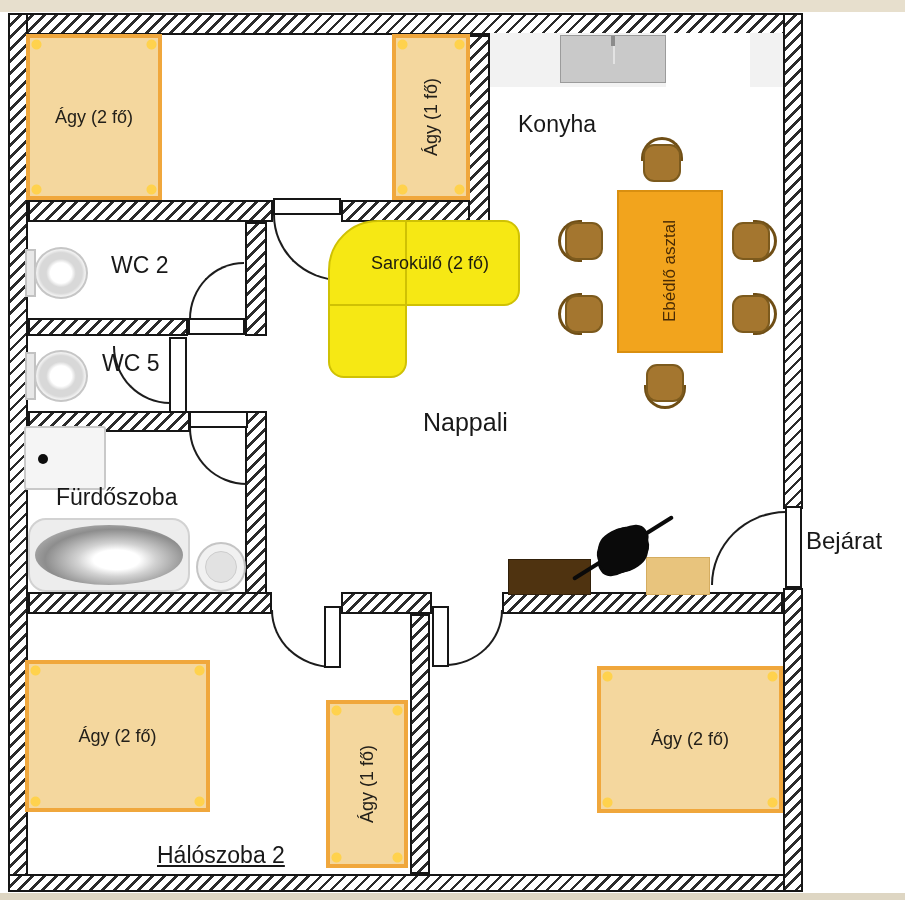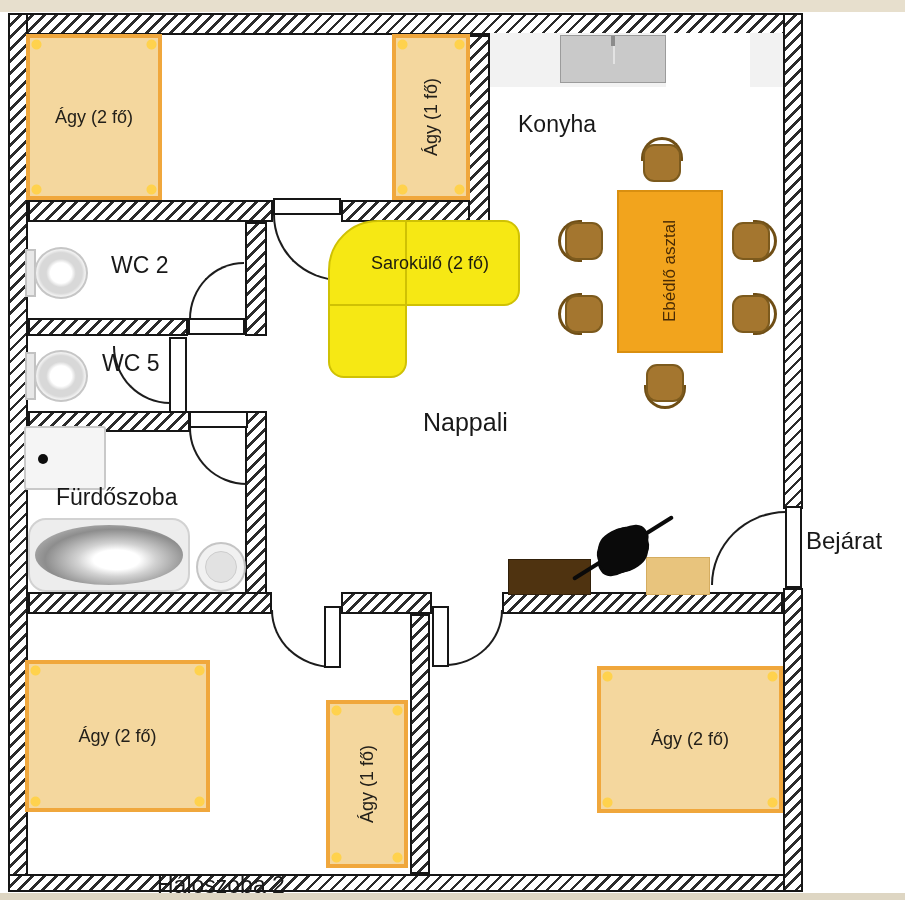--- a/index.html
+++ b/index.html
@@ -233,15 +233,15 @@
     <div class="stick"></div>
     <div class="blob"></div>
   </div>
 
   <div class="room-label" style="left:518px;top:111px;">Konyha</div>
   <div class="room-label" style="left:111px;top:252px;">WC 2</div>
   <div class="room-label" style="left:102px;top:350px;">WC 5</div>
   <div class="room-label" style="left:56px;top:484px;text-align:right;">Fürdőszoba</div>
   <div class="room-label" style="left:423px;top:408px;font-size:25px;">Nappali</div>
   <div class="room-label" style="left:806px;top:527px;font-size:24px;">Bejárat</div>
-  <div class="room-label" style="left:157px;top:872px;">Hálószoba 2</div>
+  <div class="room-label" style="left:157px;top:842px;text-decoration:underline;">Hálószoba 2</div>
 
 </div>
 
 </body></html>

